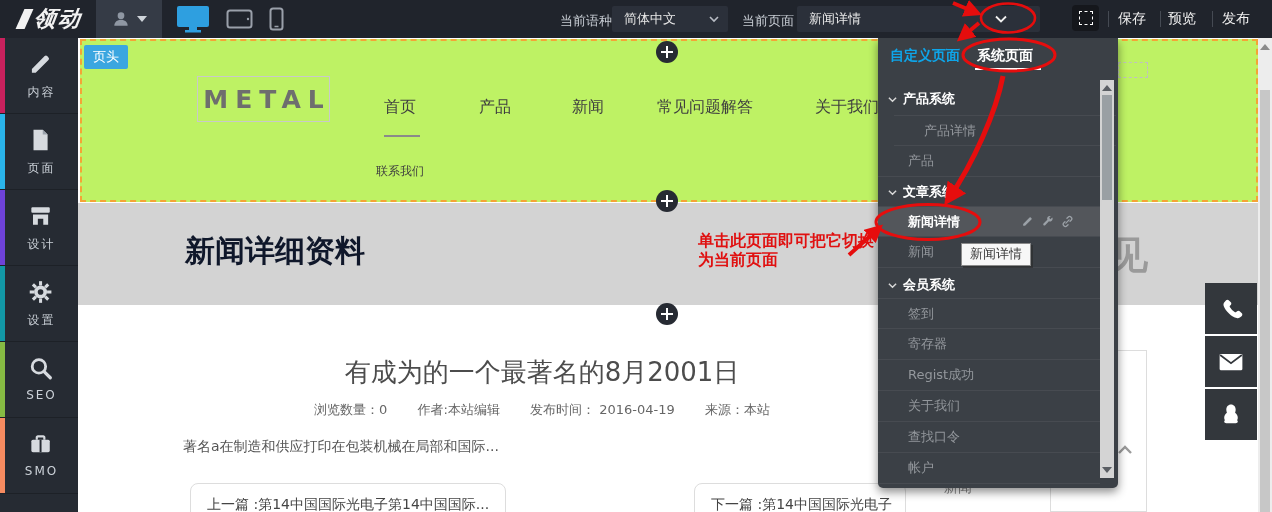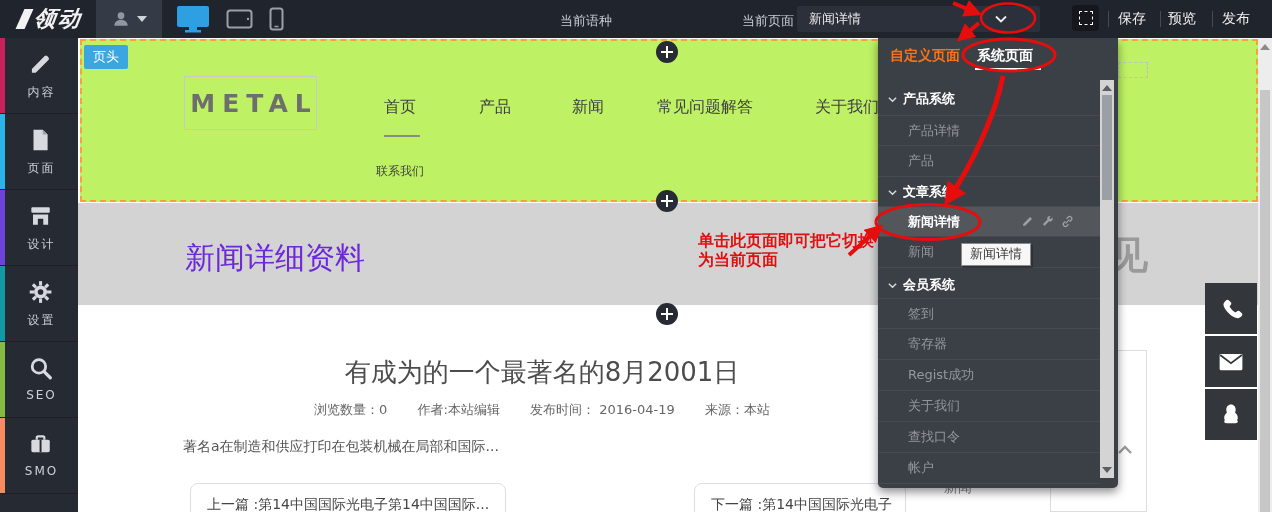--- a/index.html
+++ b/index.html
@@ -28,46 +28,46 @@
   .side-item { position:relative; width:78px; height:76px; border-bottom:1px solid #1d2127; }
   .side-strip { position:absolute; left:0; top:0; width:5px; height:100%; }
   .c0{background:#2ab4ea}.c1{background:#c9215d}.c2{background:#6f42d8}.c3{background:#1298a6}.c4{background:#86bb43}.c5{background:#f68b60}
   .side-ic { position:absolute; left:50%; top:13px; transform:translateX(-44%); }
   .side-label { position:absolute; left:5px; right:0; top:46px; text-align:center; font-size:12px; color:#ccd2d9; letter-spacing:2px; white-space:nowrap; }
 
   
   .canvas { position:absolute; left:78px; top:38px; width:1180px; height:474px; background:#fff; }
   .hdr-section { position:absolute; left:2px; top:1px; width:1178px; height:163px; border:2px dashed #f4a436; background:#bef264; }
   .hdr-tag { position:absolute; left:2px; top:4px; background:#3ba6e0; color:#fff; font-size:13px; padding:3px 9px; border-radius:2px; }
-  .metal-box { position:absolute; left:102px; top:35px; width:133px; height:54px; border:1px solid #c9c9c9; display:flex; align-items:center; justify-content:center; font-size:25px; font-weight:600; letter-spacing:7px; color:#6e6e6e; padding-left:7px; }
+  .metal-box { position:absolute; left:115px; top:35px; width:133px; height:46px; border:1px solid #c9c9c9; display:flex; align-items:center; justify-content:center; font-size:25px; font-weight:600; letter-spacing:7px; color:#6e6e6e; padding-left:7px; }
   .nav-it { position:absolute; top:56px; font-size:16px; color:#3f3f3f; white-space:nowrap; cursor:pointer; }
   .nav-underline { position:absolute; left:302px; top:94px; width:36px; height:2px; background:#8a8a8a; }
   .nav-it2 { position:absolute; left:294px; top:122px; font-size:12px; color:#3f3f3f; cursor:pointer; }
   .dash-ph { position:absolute; left:1036px; top:21px; width:30px; height:16px; border:1px dashed #c0c0c0; }
 
   .plus-btn { position:absolute; width:22px; height:22px; border-radius:50%; background:#272b33; z-index:12; cursor:pointer; }
   .plus-btn i { position:absolute; background:#fff; }
   .plus-btn i.h { left:5px; top:10px; width:12px; height:2px; }
   .plus-btn i.v { left:10px; top:5px; width:2px; height:12px; }
 
   .banner { position:absolute; left:0; top:165px; width:1180px; height:102px; background:#d3d3d3; }
-  .banner-title { position:absolute; left:107px; top:35px; font-size:30px; color:#6d28d9; }
+  .banner-title { position:absolute; left:107px; top:28px; font-size:30px; color:#0f172a;font-weight:bold; }
   .banner-clip { position:absolute; left:1032px; top:192px; font-size:38px; font-weight:bold; color:#9a9a9a; z-index:2; }
 
   .art-title { position:absolute; left:100px; top:317px; width:728px; text-align:center; font-size:26px; color:#4c4c4c; white-space:nowrap; }
   .art-meta { position:absolute; left:100px; top:363px; width:728px; text-align:center; font-size:13px; color:#666; white-space:nowrap; }
   .art-meta span { margin:0 13px; }
   .art-excerpt { position:absolute; left:105px; top:400px; font-size:14px; color:#555; }
   .nav-card { position:absolute; top:445px; height:42px; border:1px solid #ddd; border-radius:8px; background:#fff; font-size:14px; color:#444; line-height:40px; padding:0 16px; white-space:nowrap; overflow:hidden; cursor:pointer; }
   .widget-box { position:absolute; left:972px; top:312px; width:97px; height:162px; background:#fff; border:1px solid #ddd; z-index:1; }
   .widget-clip { position:absolute; left:866px; top:441px; font-size:14px; color:#888; z-index:1; }
 
   
   .panel { position:absolute; left:878px; top:38px; width:240px; height:450px; background:#3b4046; z-index:20; border-radius:0 0 5px 5px; box-shadow:0 4px 10px rgba(0,0,0,.45); }
-  .p-tab { position:absolute; top:9px; font-size:14px; font-weight:bold; color:#f97316; cursor:pointer; white-space:nowrap; }
+  .p-tab { position:absolute; top:9px; font-size:14px; font-weight:bold; color:#0ea5e9; cursor:pointer; white-space:nowrap; }
   .p-tab.active { color:#fff; }
   .p-tab-underline { position:absolute; left:97px; top:30px; width:66px; height:2px; background:#fff; }
   .p-group { position:absolute; left:10px; height:24px; line-height:24px; font-size:13px; font-weight:bold; color:#fff; display:flex; align-items:center; gap:6px; white-space:nowrap; }
   .p-row { position:absolute; left:0; width:222px; height:31px; line-height:30px; padding-left:30px; font-size:13px; color:#93979c; border-bottom:1px solid #474b51; cursor:pointer; white-space:nowrap; }
   .p-row.sel { background:#53565b; color:#fff; font-weight:bold; border-top:1px solid #474b51; }
   .p-row .row-icons { position:absolute; right:26px; top:8px; display:flex; gap:7px; }
   .p-scroll { position:absolute; left:222px; top:42px; width:14px; height:398px; background:#d4d4d4; }
   .p-thumb { position:absolute; left:2px; top:15px; width:10px; height:105px; background:#9aa0a4; }
   .tri-up { width:0; height:0; border-left:5px solid transparent; border-right:5px solid transparent; border-bottom:6px solid #5a5e63; position:absolute; left:2px; top:5px; }
   .tri-dn { width:0; height:0; border-left:5px solid transparent; border-right:5px solid transparent; border-top:6px solid #5a5e63; position:absolute; left:2px; bottom:5px; }
@@ -116,20 +116,26 @@
           <rect x="1.5" y="1.5" width="24" height="17" rx="2.5" fill="none" stroke="#9aa0aa" stroke-width="2"></rect>
           <circle cx="22" cy="10" r="1.2" fill="#9aa0aa"></circle>
         </svg>
       <svg width="15" height="24" viewBox="0 0 15 24">
           <rect x="1.5" y="1.5" width="12" height="21" rx="2.5" fill="none" stroke="#9aa0aa" stroke-width="2"></rect>
           <line x1="5.5" y1="19.5" x2="9.5" y2="19.5" stroke="#9aa0aa" stroke-width="1.5"></line>
         </svg>
     </div>
 
     <span class="tb-label" style="left:560px">当前语种</span>
+    <div class="tb-field" style="left:612px; width:116px;">
+      <span class="val">简体中文</span>
+      <svg width="12" height="10" viewBox="0 0 12 10" style="margin-right:8px">
+          <polyline points="2,3 6,7 10,3" fill="none" stroke="#b8bcc4" stroke-width="1.6"></polyline>
+        </svg>
+    </div>
 
     <span class="tb-label" style="left:742px">当前页面</span>
     <div class="tb-field" style="left:797px; width:243px;">
       <span class="val">新闻详情</span>
       <svg width="14" height="12" viewBox="0 0 14 12" style="margin-right:32px">
           <polyline points="2,3.5 7,8.5 12,3.5" fill="none" stroke="#f0f0f0" stroke-width="1.8"></polyline>
         </svg>
     </div>
 
     <div class="grid-btn">
@@ -286,21 +292,21 @@
     <span class="p-tab" style="left:12px">自定义页面</span>
     <span class="p-tab active" style="left:99px">系统页面</span>
     <span class="p-tab-underline"></span>
 
     <div class="p-group" style="top:49px">
       <svg width="9" height="7" viewBox="0 0 10 7">
           <polyline points="1,1.5 5,5.5 9,1.5" fill="none" stroke="#d8d8d8" stroke-width="1.6"></polyline>
         </svg>
       <span>产品系统</span>
     </div>
-    <div class="p-row" style="top:77px; border-top:1px solid #474b51;">产品详情</div>
+    <div class="p-row" style="top:77px; border-top:1px solid #474b51;margin-left:16px;">产品详情</div>
     <div class="p-row" style="top:108px">产品</div>
 
     <div class="p-group" style="top:142px">
       <svg width="9" height="7" viewBox="0 0 10 7">
           <polyline points="1,1.5 5,5.5 9,1.5" fill="none" stroke="#d8d8d8" stroke-width="1.6"></polyline>
         </svg>
       <span>文章系统</span>
     </div>
     <div class="p-row sel" style="top:168px">
       <span>新闻详情</span>

